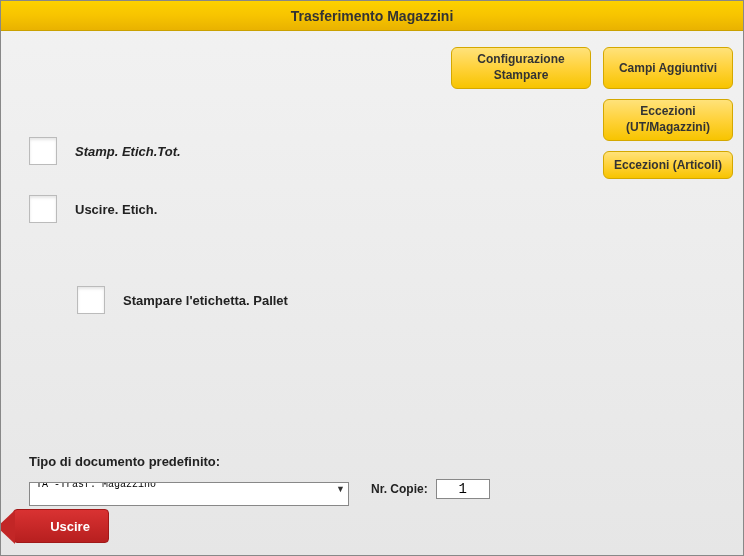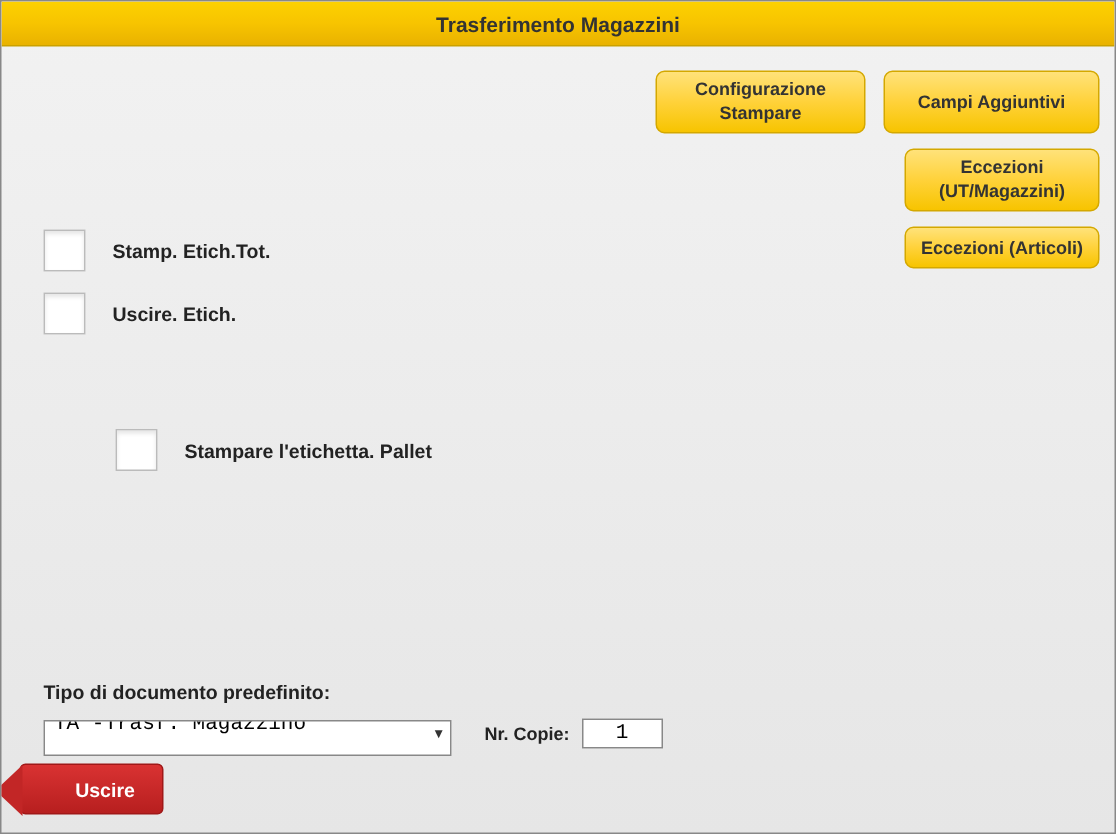--- a/index.html
+++ b/index.html
@@ -42,21 +42,21 @@
       align-items: center;
       justify-content: center;
       padding: 4px 8px;
     }
     .btn-config {
       width: 140px;
       height: 42px;
       line-height: 1.3;
     }
     .btn-aggiuntivi {
-      width: 144px;
+      width: 130px;
       height: 42px;
     }
     .right-column {
       position: absolute;
       top: 98px;
       right: 10px;
       display: flex;
       flex-direction: column;
       gap: 10px;
     }
@@ -69,21 +69,21 @@
       height: 42px;
       line-height: 1.3;
     }
     .checkbox-row {
       position: absolute;
       display: flex;
       align-items: center;
       gap: 18px;
       left: 28px;
     }
-    .checkbox-row.row1 { top: 152px; }
+    .checkbox-row.row1 { top: 136px; font-style: italic; }
     .checkbox-row.row2 { top: 194px; }
     .checkbox-row.row3 { top: 285px; padding-left: 48px; }
     .checkbox {
       width: 28px;
       height: 28px;
       background: #fff;
       border: 1px solid #bbb;
       box-shadow: inset 0 2px 3px rgba(0,0,0,0.1);
       cursor: pointer;
     }
@@ -102,26 +102,26 @@
       font-size: 13px;
       color: #222;
       margin-bottom: 4px;
       display: block;
     }
     .select-wrap {
       display: inline-block;
       position: relative;
     }
     .doc-select {
-      width: 272px;
+      width: 320px;
       height: 24px;
       border: 1px solid #888;
       background: #fff;
       font-family: "Courier New", monospace;
-      font-size: 14px;
+      font-size: 10px;
       padding: 2px 20px 20px 6px;
       appearance: none;
       cursor: pointer;
     }
     .select-arrow {
       position: absolute;
       right: 4px;
       top: 50%;
       transform: translateY(-50%);
       font-size: 9px;

